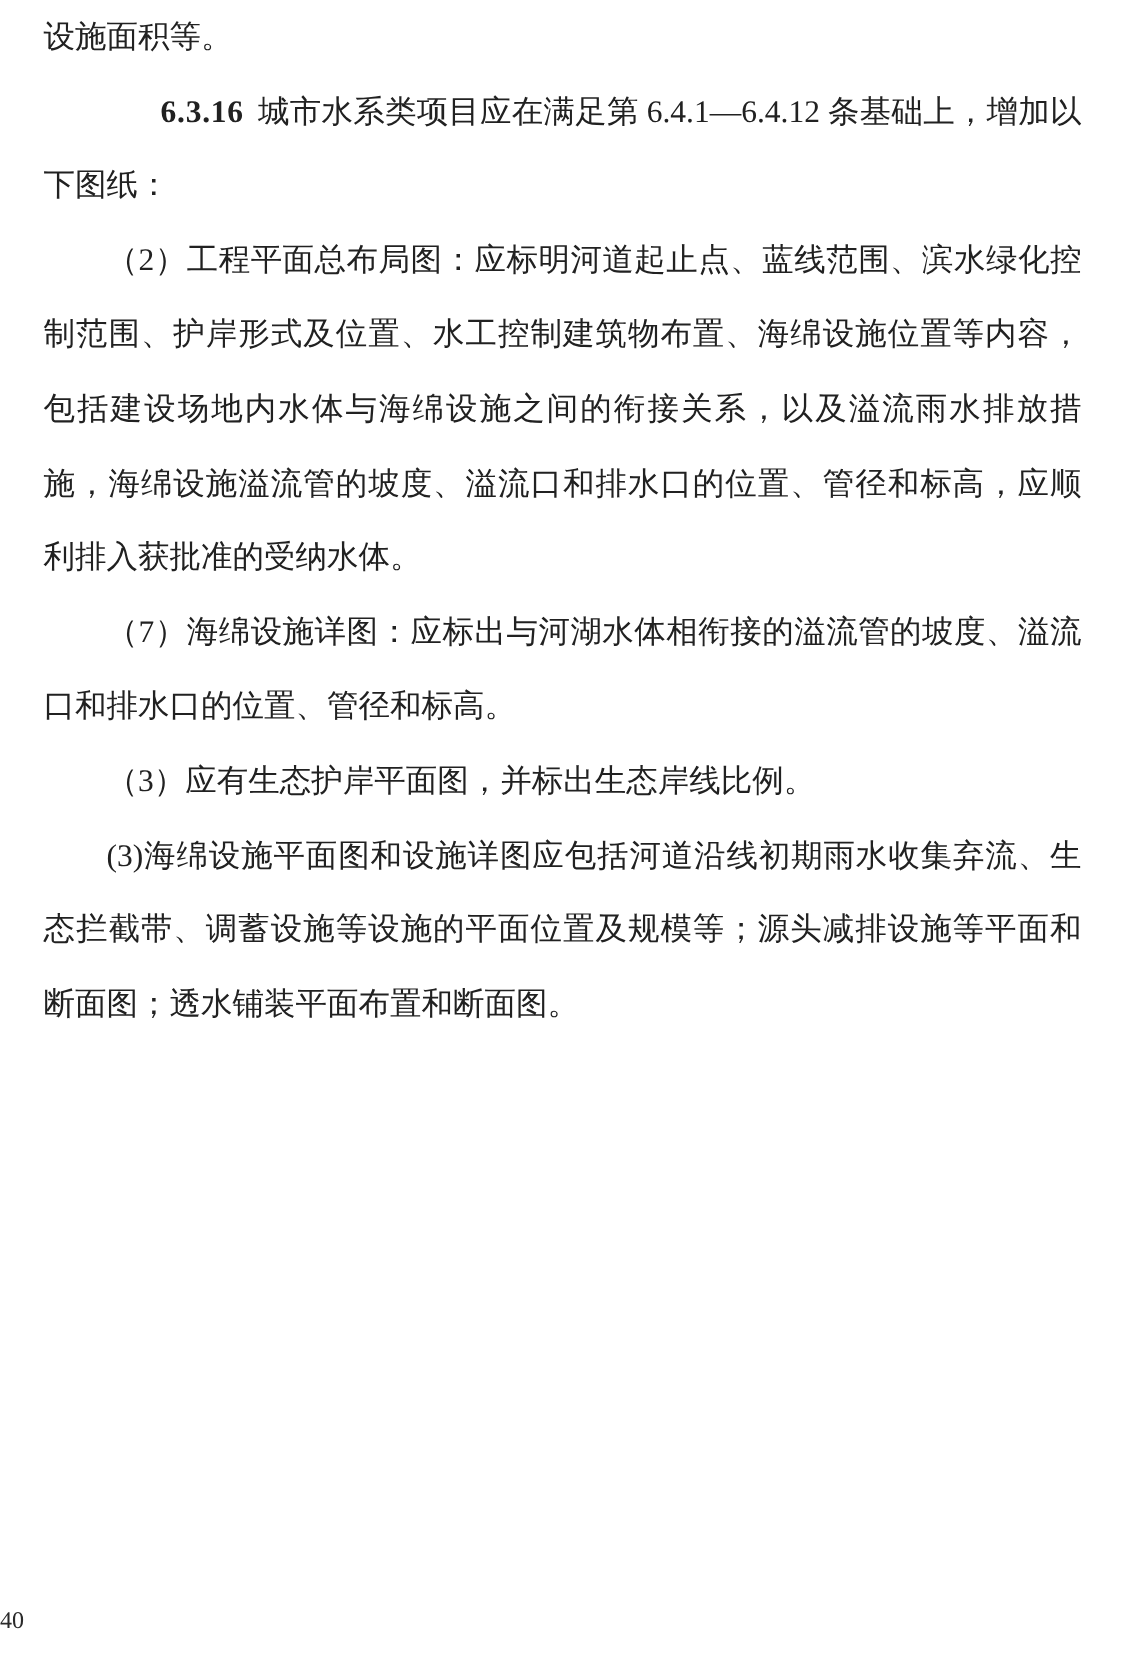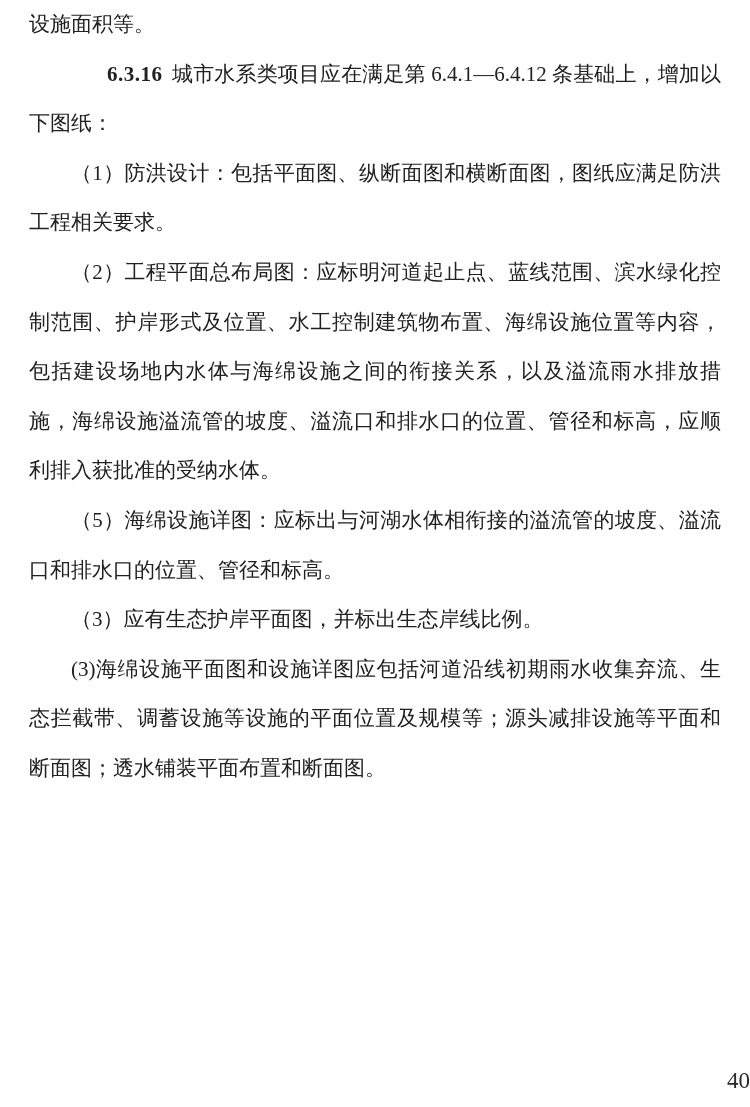--- a/index.html
+++ b/index.html
@@ -44,44 +44,43 @@
     margin-right: 0.45em;
     letter-spacing: 0.5px;
     margin-left: 36px;
   }
 
   .page-number {
     position: absolute;
     top: 1070px;
     left: 0;
     width: 750px;
-    text-align: right;
-    font-size: 23px;
+    text-align: left;
+    font-size: 16px;
     line-height: 22px;
     color: #2a2a2a;
   }
 </style>
 </head>
 <body>
 
 <div class="page">
 
   <div class="text-block">
 
     <p class="para">设施面积等。</p>
 
     <p class="para indent">
       <span class="clause-num">6.3.16</span><span>城市水系类项目应在满足第 6.4.1—6.4.12 条基础上，增加以下图纸：</span>
     </p>
 
-    <p class="para indent">（1）防洪设计：包括平面图、纵断面图和横断面图，图纸应满足防洪工程相关要求。</p>
 
     <p class="para indent">（2）工程平面总布局图：应标明河道起止点、蓝线范围、滨水绿化控制范围、护岸形式及位置、水工控制建筑物布置、海绵设施位置等内容，包括建设场地内水体与海绵设施之间的衔接关系，以及溢流雨水排放措施，海绵设施溢流管的坡度、溢流口和排水口的位置、管径和标高，应顺利排入获批准的受纳水体。</p>
 
-    <p class="para indent">（5）海绵设施详图：应标出与河湖水体相衔接的溢流管的坡度、溢流口和排水口的位置、管径和标高。</p>
+    <p class="para indent">（7）海绵设施详图：应标出与河湖水体相衔接的溢流管的坡度、溢流口和排水口的位置、管径和标高。</p>
 
 
     <p class="para indent">（3）应有生态护岸平面图，并标出生态岸线比例。</p>
 
 
     <p class="para indent">(3)海绵设施平面图和设施详图应包括河道沿线初期雨水收集弃流、生态拦截带、调蓄设施等设施的平面位置及规模等；源头减排设施等平面和断面图；透水铺装平面布置和断面图。</p>
 
   </div>
 
   <div class="page-number">40</div>

